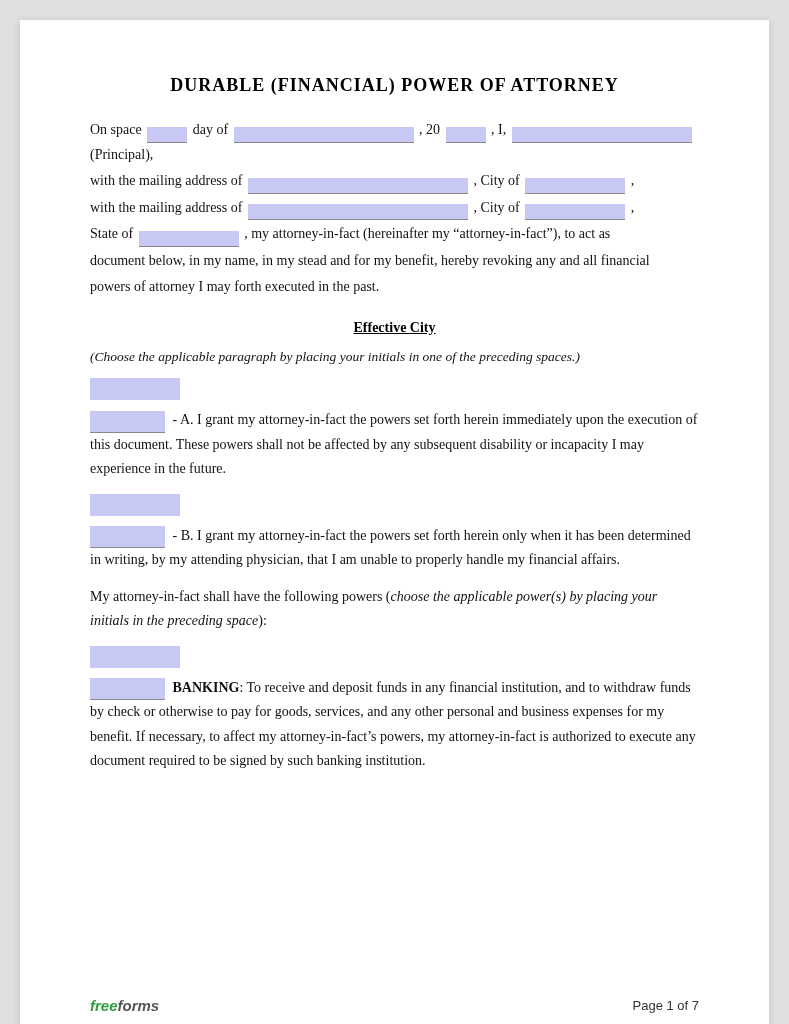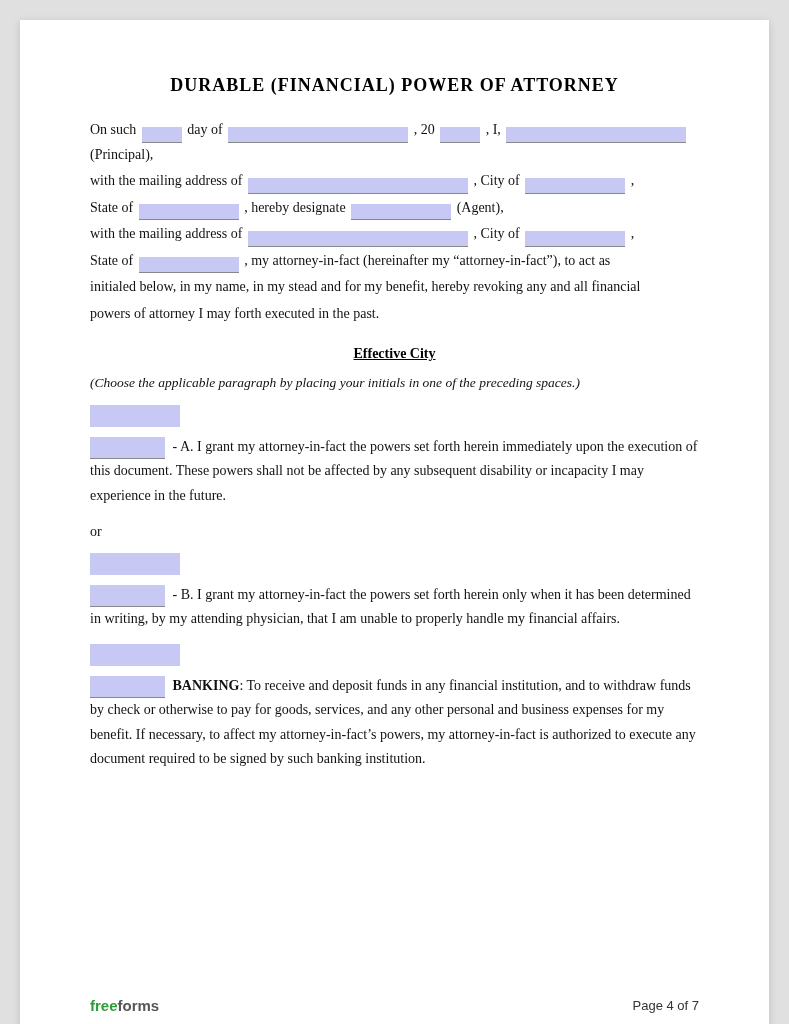--- a/index.html
+++ b/index.html
@@ -107,20 +107,21 @@
       left: 70px;
       right: 70px;
       display: flex;
       justify-content: space-between;
       align-items: center;
     }
 
     .footer-brand {
       font-size: 15px;
       font-family: Arial, sans-serif;
+      font-style: italic;
     }
 
     .footer-brand .free {
       color: #2d9c3c;
       font-weight: bold;
     }
 
     .footer-brand .forms {
       color: #555;
       font-weight: bold;
@@ -138,63 +139,56 @@
   </style>
 </head>
 <body>
 
 <div class="page">
 
   <div class="doc-title">DURABLE (FINANCIAL) POWER OF ATTORNEY</div>
 
   <div class="body-text">
     <div class="line-block paragraph-block">
-      <span>On such</span>
+      <span>On space</span>
       <span class="inline-field field-sm"></span>
       <span>day of</span>
       <span class="inline-field field-lg"></span>
       <span>, 20</span>
       <span class="inline-field field-sm"></span>
       <span>, I,</span>
       <span class="inline-field field-lg"></span>
       <span>(Principal),</span>
     </div>
 
     <div class="line-block paragraph-block">
       <span>with the mailing address of</span>
       <span class="inline-field field-xl"></span>
       <span>, City of</span>
       <span class="inline-field field-md"></span>
       <span>,</span>
     </div>
 
-    <div class="line-block paragraph-block">
-      <span>State of</span>
-      <span class="inline-field field-md"></span>
-      <span>, hereby designate</span>
-      <span class="inline-field field-md"></span>
-      <span>(Agent),</span>
-    </div>
 
     <div class="line-block paragraph-block">
       <span>with the mailing address of</span>
       <span class="inline-field field-xl"></span>
       <span>, City of</span>
       <span class="inline-field field-md"></span>
       <span>,</span>
     </div>
 
     <div class="line-block paragraph-block">
       <span>State of</span>
       <span class="inline-field field-md"></span>
       <span>, my attorney-in-fact (hereinafter my “attorney-in-fact”), to act as</span>
     </div>
 
     <div class="line-block">
-      <span>initialed below, in my name, in my stead and for my benefit, hereby revoking any and all financial</span>
+      <span>document below, in my name, in my stead and for my benefit, hereby revoking any and all financial</span>
     </div>
     <div class="line-block paragraph-block">
       <span>powers of attorney I may forth executed in the past.</span>
     </div>
   </div>
 
   <div class="section-heading">Effective City</div>
 
   <div class="body-text">
     <div class="italic-instruction">(Choose the applicable paragraph by placing your initials in one of the preceding spaces.)</div>
@@ -202,47 +196,49 @@
     <div style="margin-bottom:4px;">
       <span class="initials-box-top"></span>
     </div>
 
     <div class="paragraph-block">
       <span class="initials-box"></span>
       <span>- A.</span>
       <span>I grant my attorney-in-fact the powers set forth herein immediately upon the execution of this document. These powers shall not be affected by any subsequent disability or incapacity I may experience in the future.</span>
     </div>
 
-    <div class="or-line">or</div>
 
     <div style="margin-bottom:4px;">
       <span class="initials-box-top"></span>
     </div>
 
     <div class="paragraph-block">
       <span class="initials-box"></span>
       <span>- B.</span>
       <span>I grant my attorney-in-fact the powers set forth herein only when it has been determined in writing, by my attending physician, that I am unable to properly handle my financial affairs.</span>
     </div>
   </div>
 
 
   <div class="body-text">
 
+    <div class="paragraph-block">
+      <span>My attorney-in-fact shall have the following powers (</span><em>choose the applicable power(s) by placing your initials in the preceding space</em><span>):</span>
+    </div>
 
     <div style="margin-bottom:4px;">
       <span class="initials-box-top"></span>
     </div>
 
     <div class="paragraph-block">
       <span class="initials-box"></span>
       <strong>BANKING</strong><span>: To receive and deposit funds in any financial institution, and to withdraw funds by check or otherwise to pay for goods, services, and any other personal and business expenses for my benefit.  If necessary, to affect my attorney-in-fact’s powers, my attorney-in-fact is authorized to execute any document required to be signed by such banking institution.</span>
     </div>
   </div>
 
   <div class="footer">
     <div class="footer-brand">
       <span class="free">free</span><span class="forms">forms</span>
     </div>
-    <div class="footer-page">Page 4 of 7</div>
+    <div class="footer-page">Page 1 of 7</div>
   </div>
 
 </div>
 
 </body></html>

